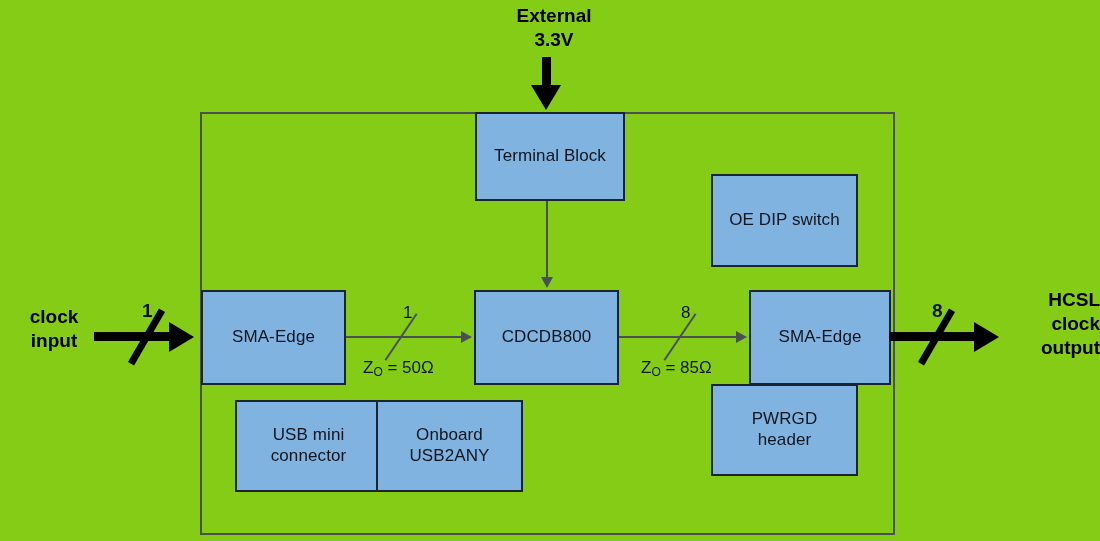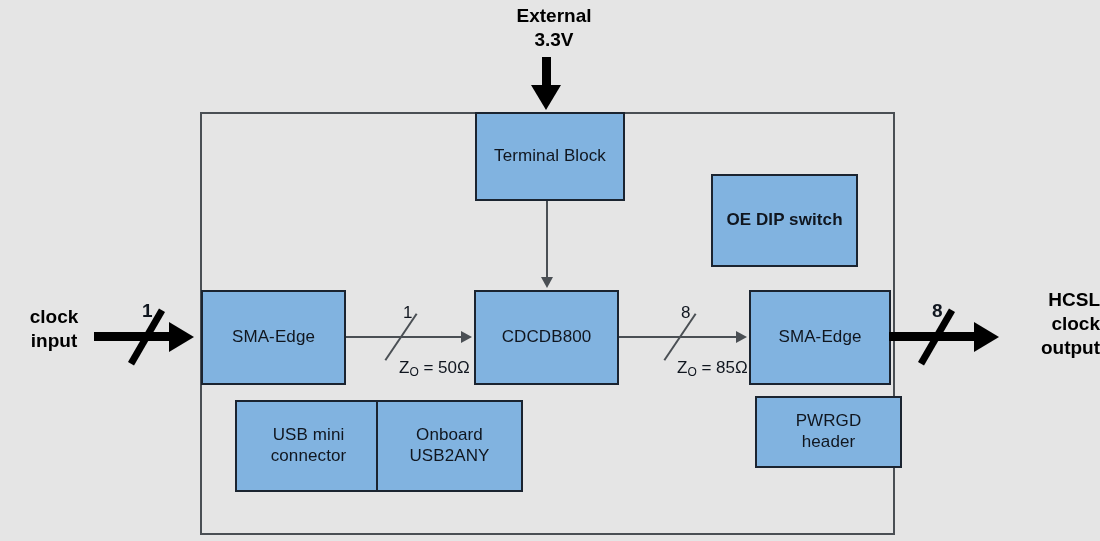--- a/index.html
+++ b/index.html
@@ -4,21 +4,21 @@
 <style>
   html, body {
     margin: 0;
     padding: 0;
     background: #ffffff;
   }
   #canvas {
     position: relative;
     width: 1100px;
     height: 541px;
-    background: #e5e5e5;
+    background: #84cc16;
     font-family: "Liberation Sans", sans-serif;
     overflow: hidden;
   }
   
   .board-outline {
     position: absolute;
     left: 200px;
     top: 112px;
     width: 695px;
     height: 423px;
@@ -49,21 +49,20 @@
     font-size: 19px;
     line-height: 1.25;
     color: #000000;
     text-align: center;
   }
   .imp-label {
     position: absolute;
     font-size: 17px;
     color: #10161f;
     white-space: nowrap;
-    margin-left: 36px;
   }
   .imp-label .sub {
     font-size: 12px;
     vertical-align: -0.22em;
   }
   .bus-count {
     position: absolute;
     font-size: 17px;
     color: #10161f;
   }
@@ -151,21 +150,21 @@
 
   <div class="board-outline"></div>
 
   <div class="block" style="left:475px; top:112px; width:150px; height:89px;">
     <span>Terminal Block</span>
   </div>
 
   <div class="line-v" style="left:546px; top:201px; height:77px;"></div>
   <div class="arrow-down-thin" style="left:541px; top:277px;"></div>
 
-  <div class="block" style="left:711px; top:174px; width:147px; height:93px;font-weight:bold;">
+  <div class="block" style="left:711px; top:174px; width:147px; height:93px;">
     <span>OE DIP switch</span>
   </div>
 
   <div class="ext-label" style="left:4px; top:305px; width:100px;">
     <div>clock</div>
     <div>input</div>
   </div>
 
   <div class="line-thick-h" style="left:94px; top:332px; width:77px;"></div>
   <div class="arrow-right-bold" style="left:169px; top:322px;"></div>
@@ -218,20 +217,20 @@
     </div>
   </div>
 
   <div class="block" style="left:376px; top:400px; width:147px; height:92px;">
     <div>
       <span>Onboard</span>
       <span>USB2ANY</span>
     </div>
   </div>
 
-  <div class="block" style="left:711px; top:396px; width:147px; height:72px;margin-left:44px;">
+  <div class="block" style="left:711px; top:384px; width:147px; height:92px;">
     <div>
       <span>PWRGD</span>
       <span>header</span>
     </div>
   </div>
 
 </div>
 
 </body></html>

